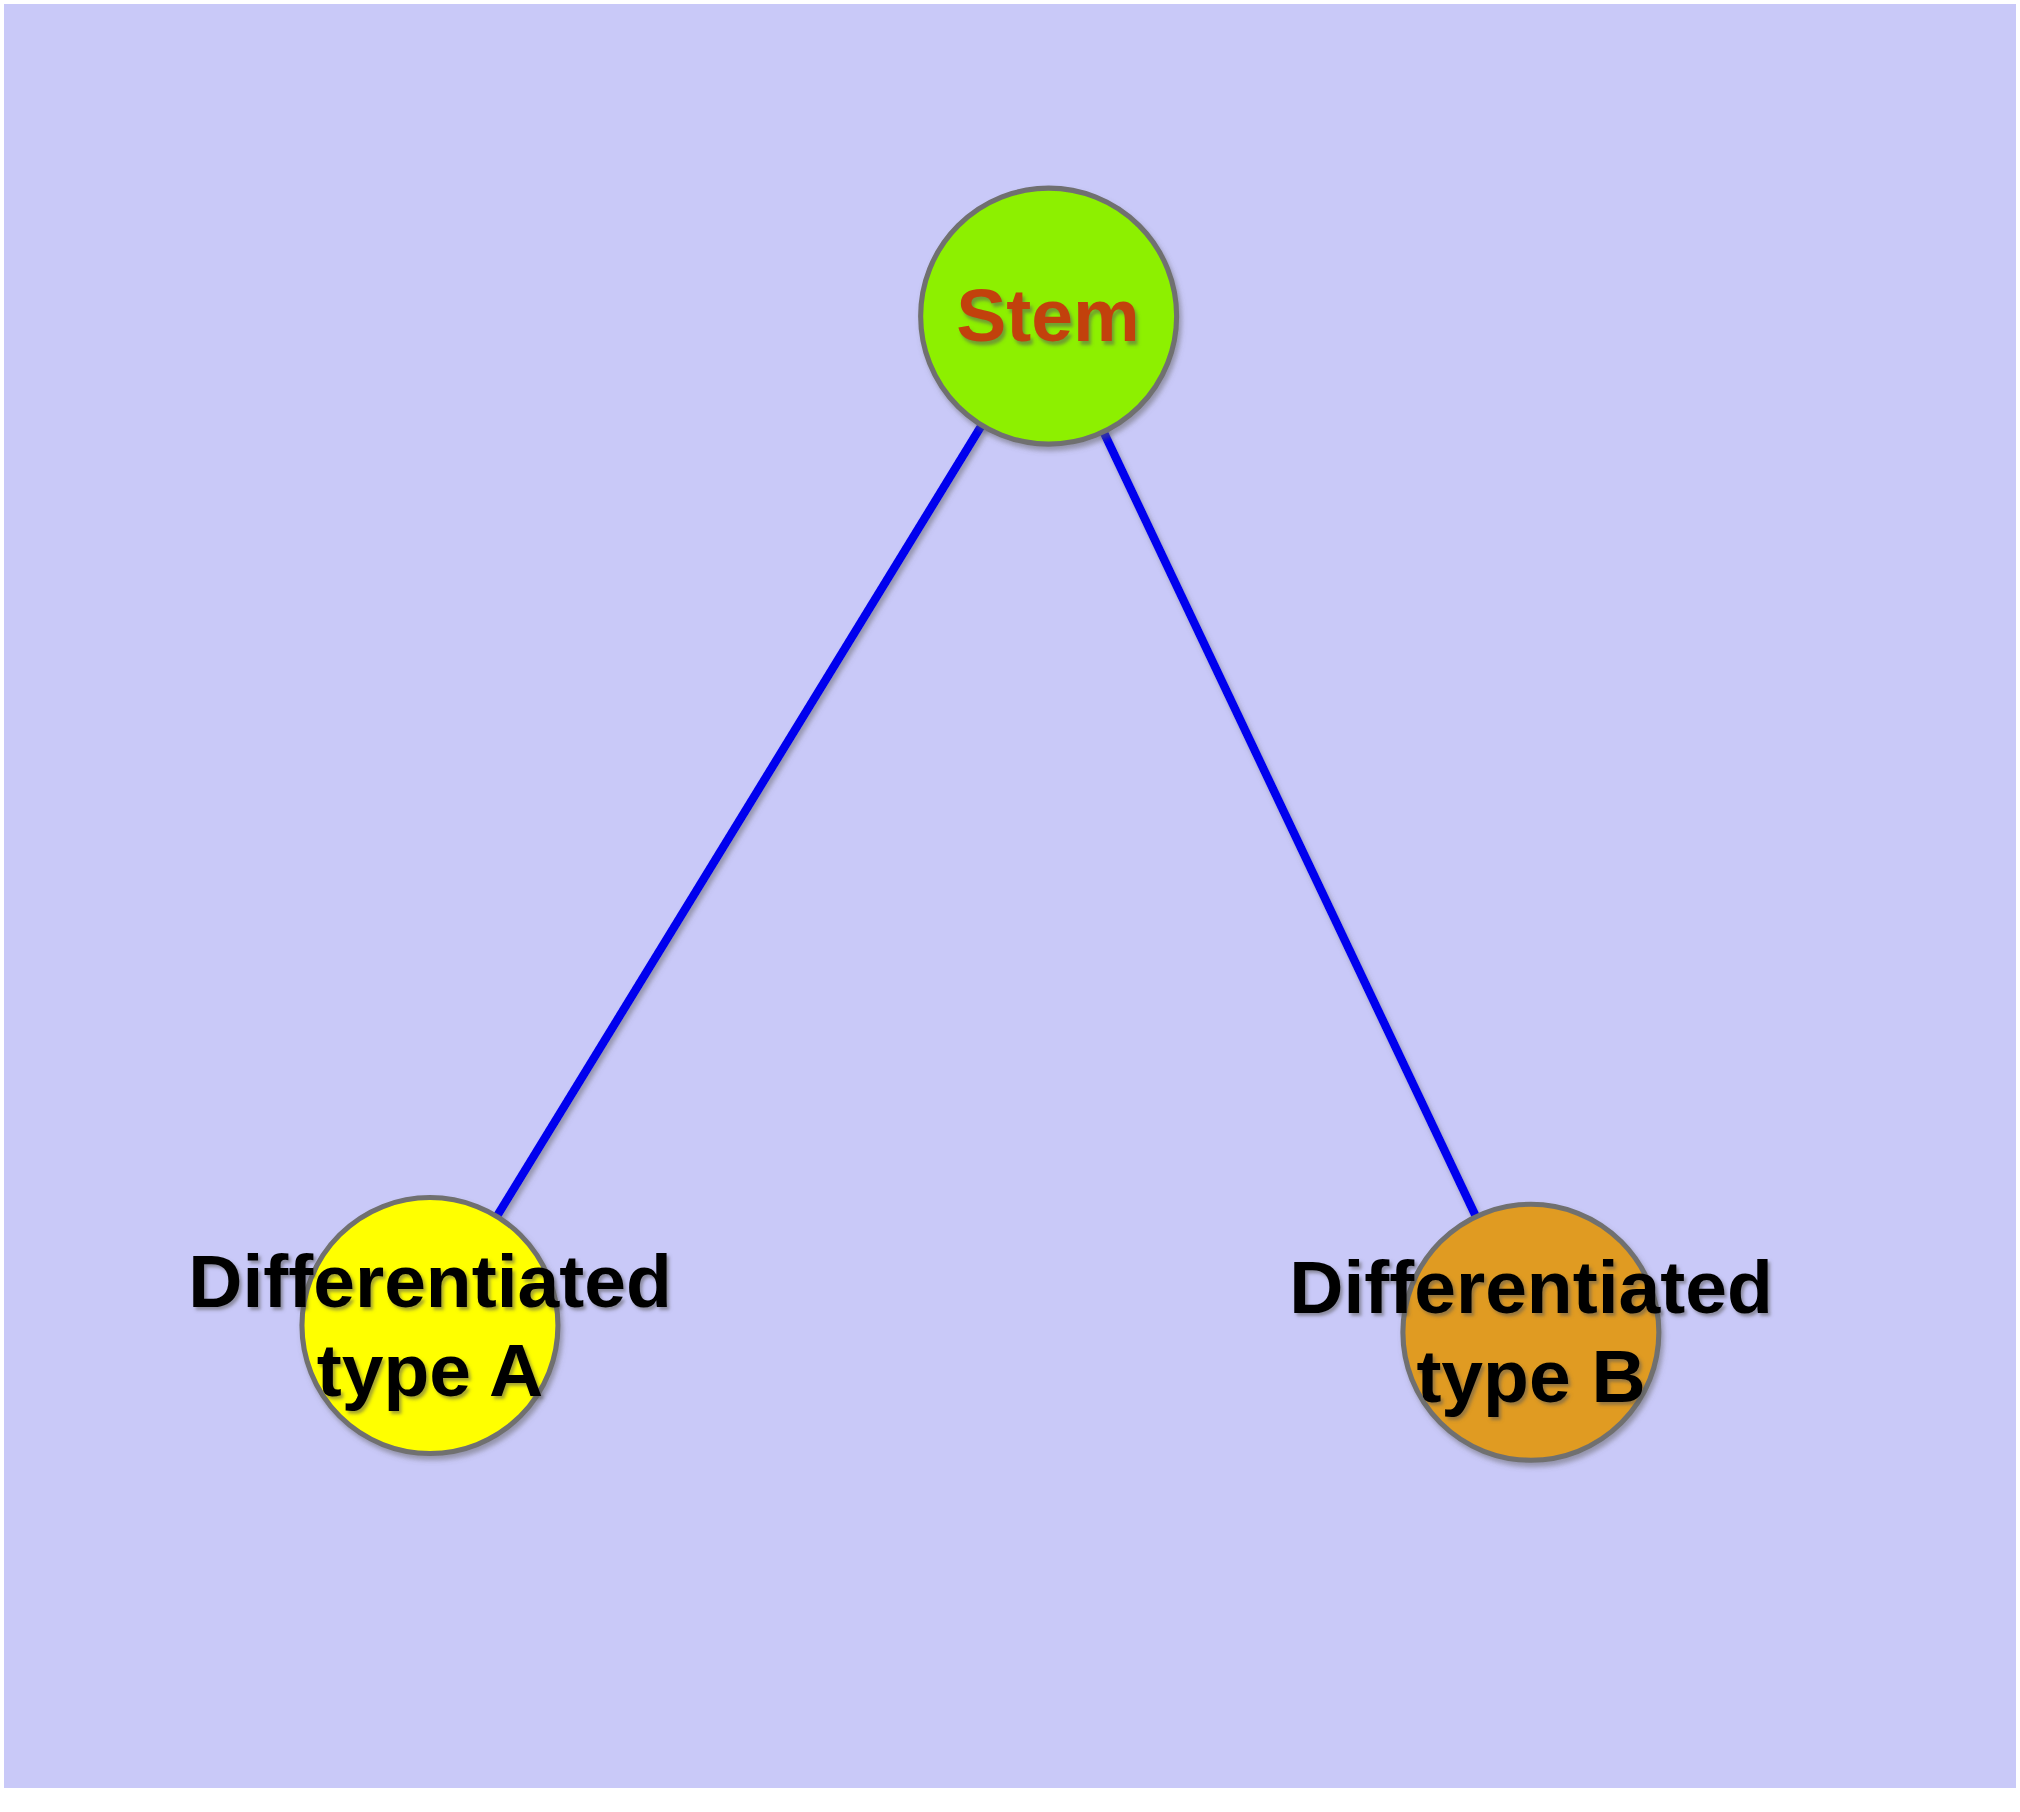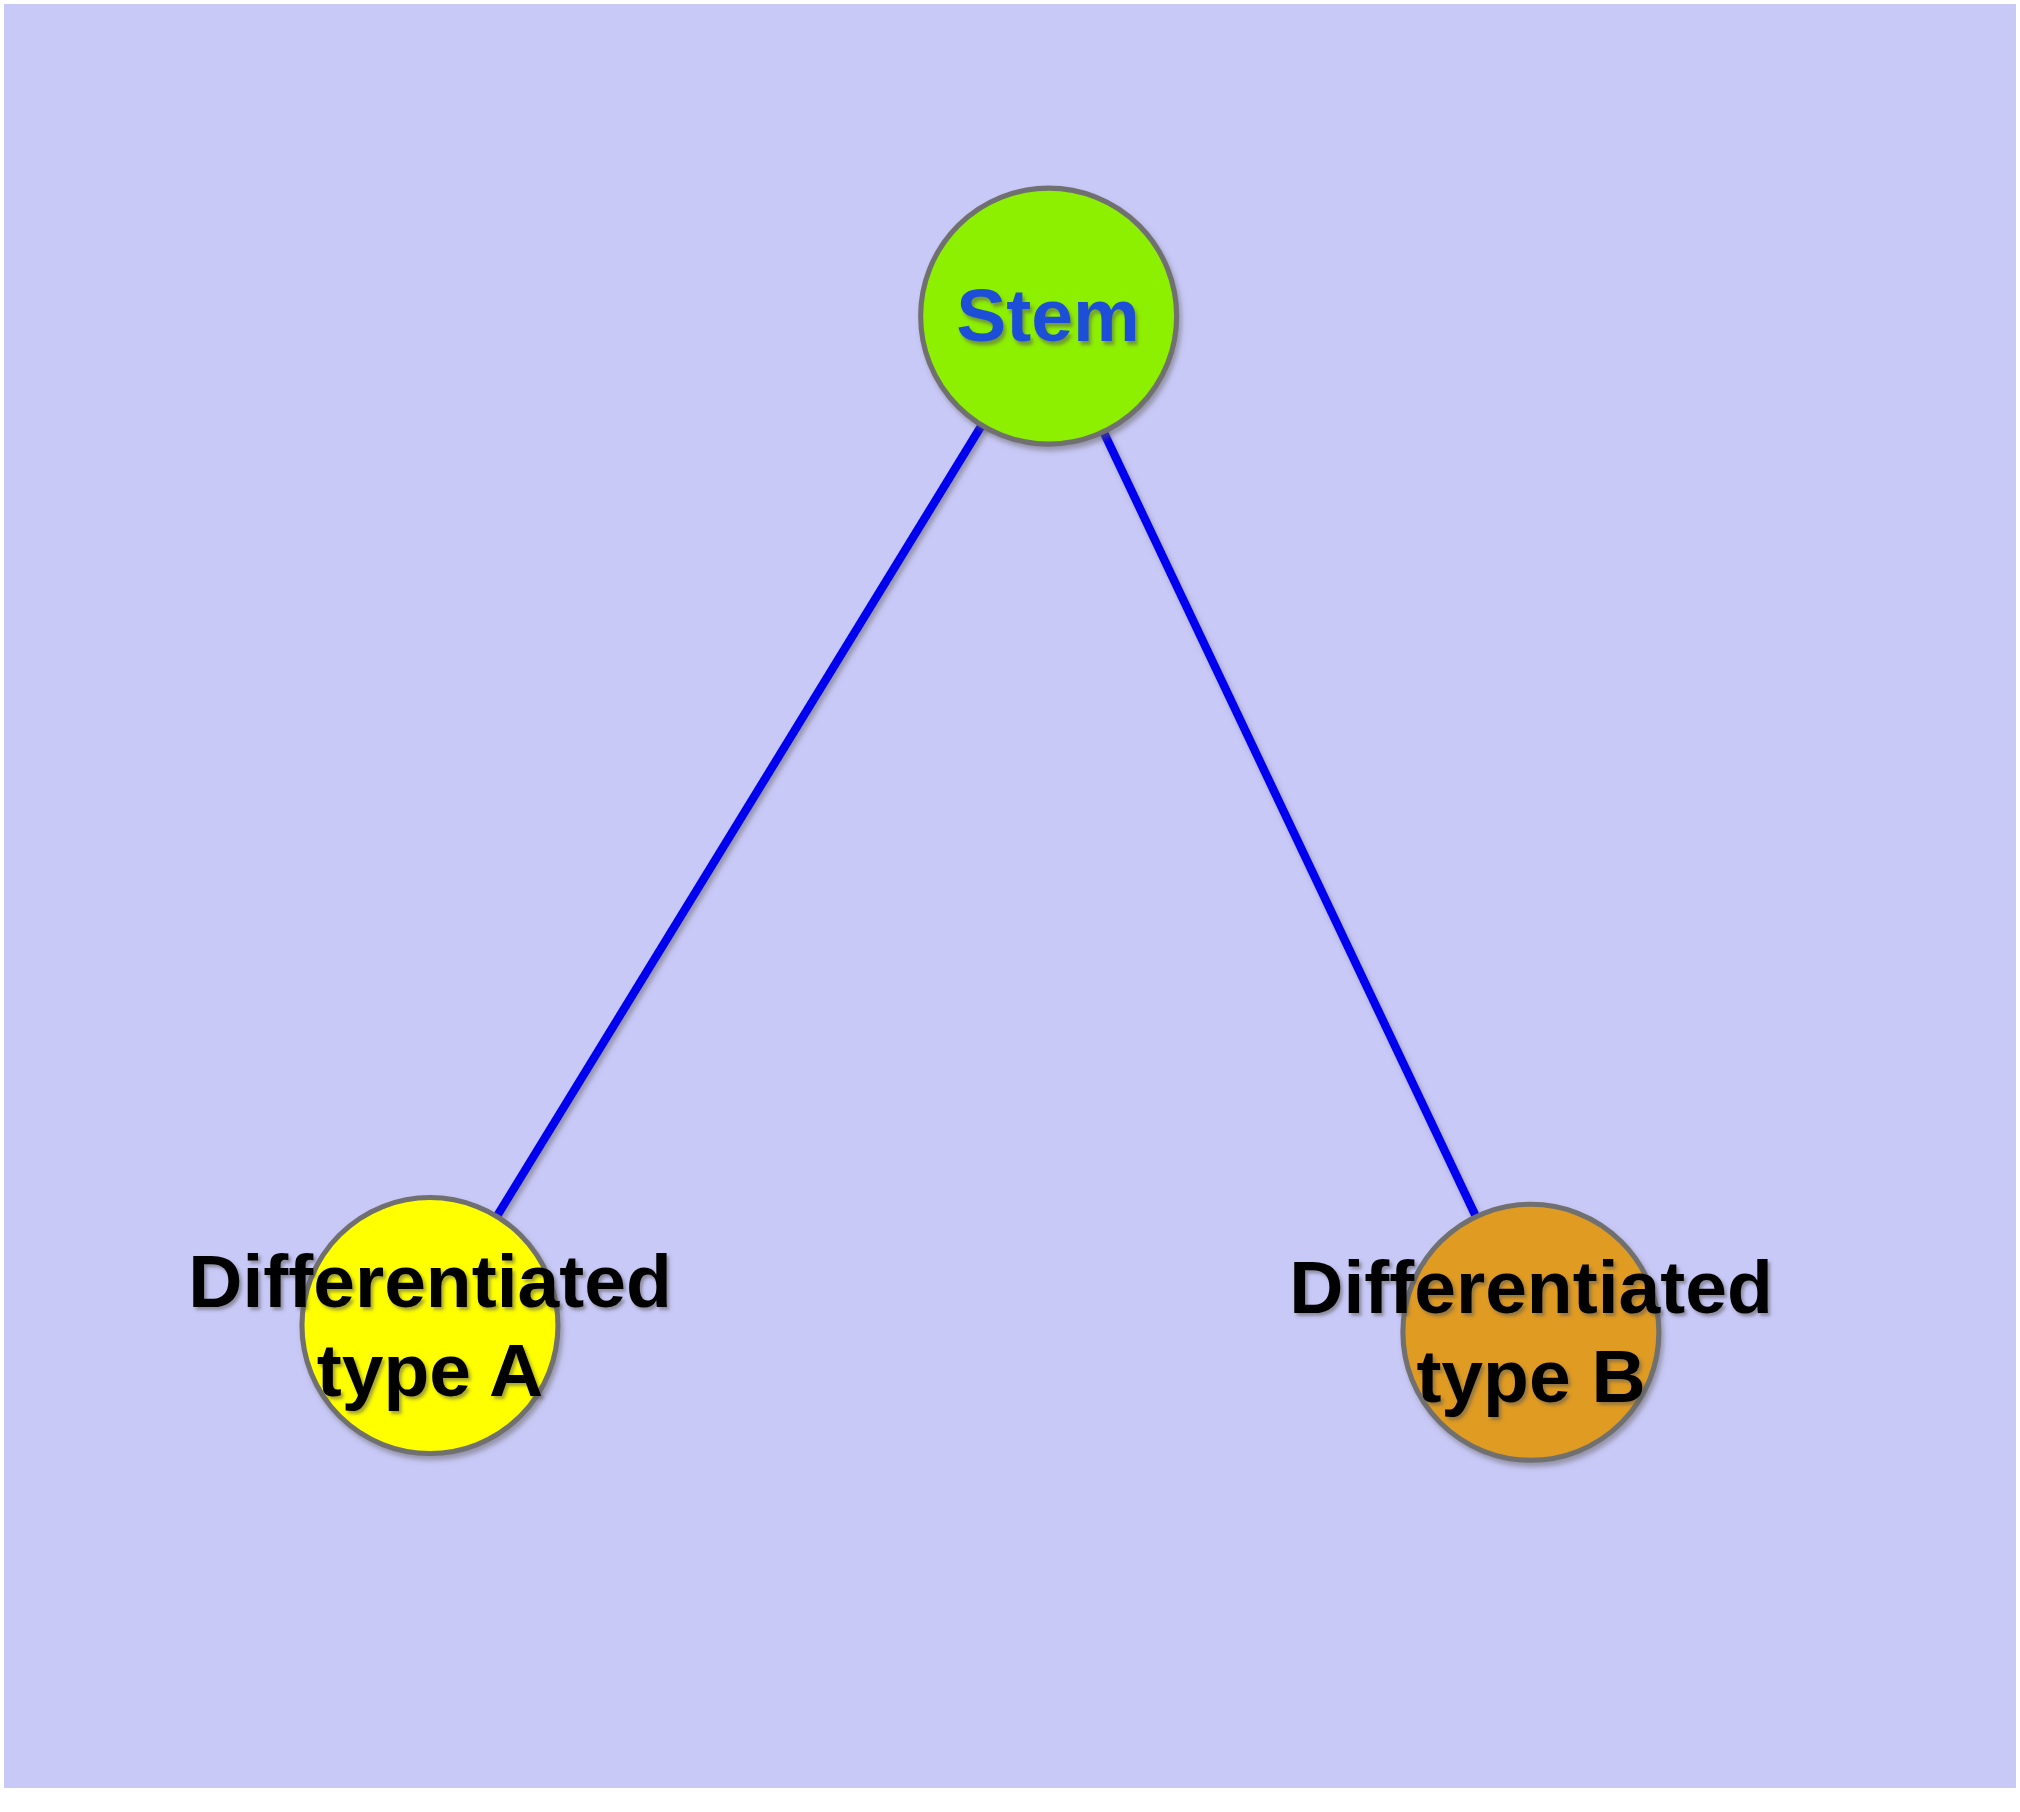--- a/index.html
+++ b/index.html
@@ -53,18 +53,18 @@
       <line x1="1237" y1="373" x2="507" y2="1564" stroke="#0000ee" stroke-width="10"></line>
       <line x1="1237" y1="373" x2="1806" y2="1572" stroke="#0000ee" stroke-width="10"></line>
     </g>
   <g id="nodes-layer" filter="url(#ds)">
       <circle cx="1237" cy="373" r="151" fill="#8df000" stroke="#707070" stroke-width="6"></circle>
       <circle cx="507" cy="1564" r="151" fill="#ffff00" stroke="#707070" stroke-width="6"></circle>
       <circle cx="1806" cy="1572" r="151" fill="#e09b20" stroke="#707070" stroke-width="6"></circle>
     </g>
 </svg>
 
-<div class="node-label" style="left: 1048px; top: 316px; color: #1d4ed8;">Stem</div>
+<div class="node-label" style="left: 1048px; top: 316px; color: #c2410c;">Stem</div>
 <div class="node-label" style="left: 430px; top: 1326px; color: rgb(0, 0, 0);">Differentiated
 type A</div>
 <div class="node-label" style="left: 1531px; top: 1332px; color: rgb(0, 0, 0);">Differentiated
 type B</div>
 
 
 </body></html>

